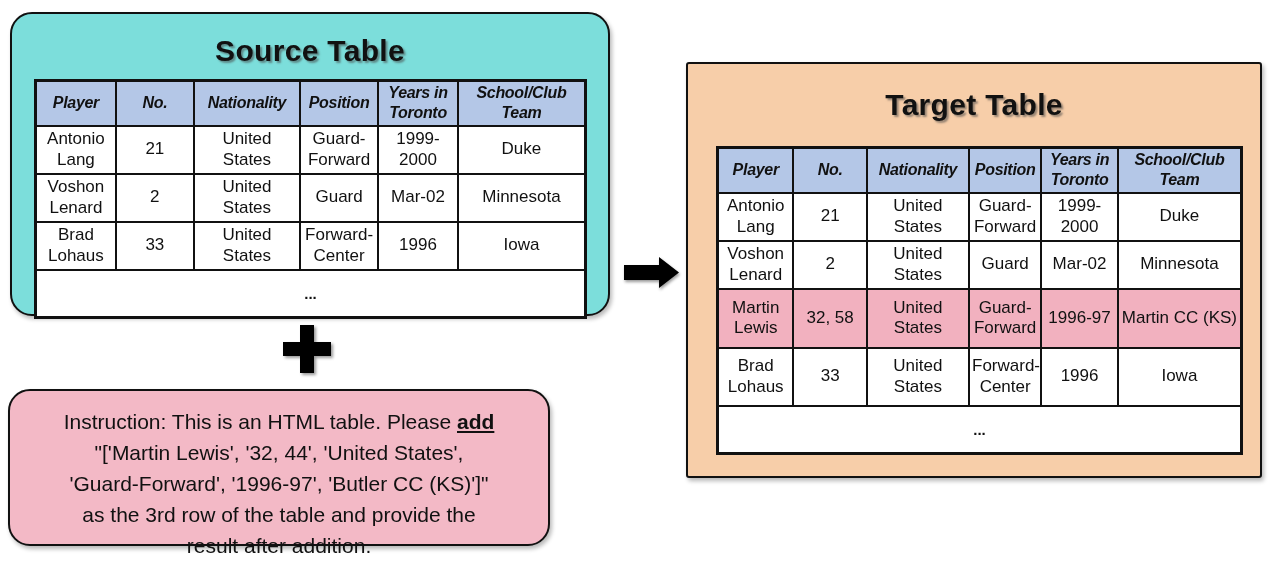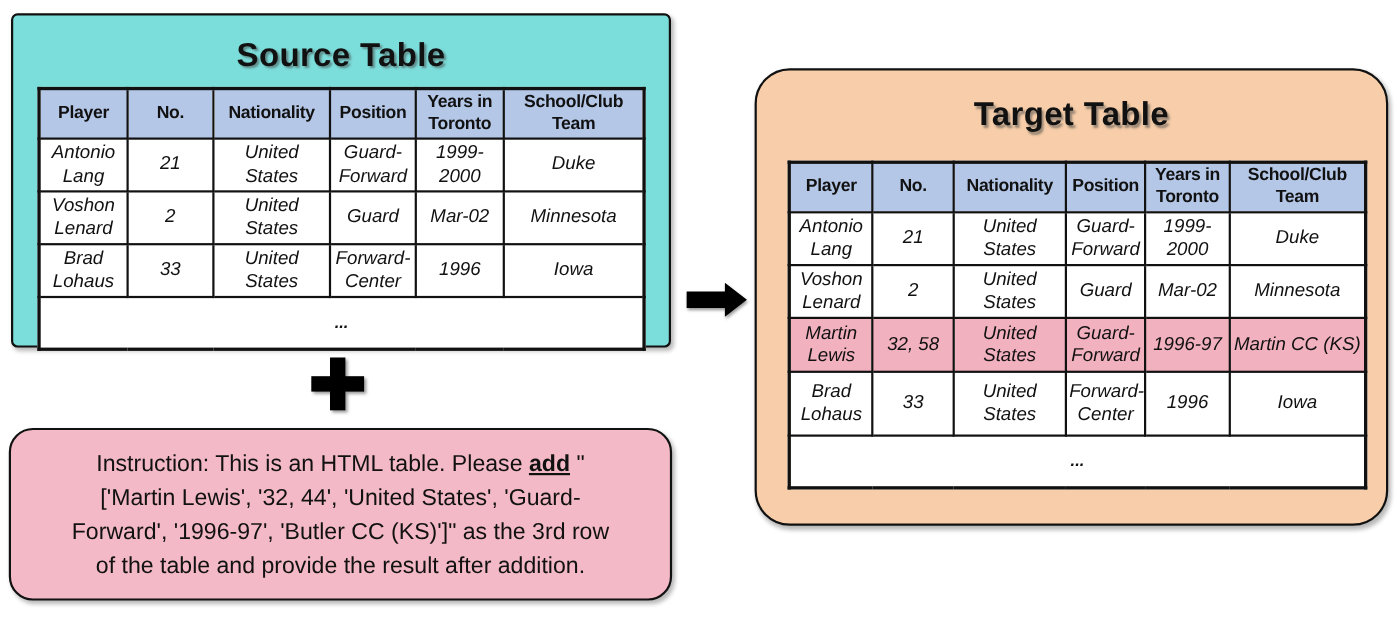--- a/index.html
+++ b/index.html
@@ -7,29 +7,29 @@
     position:relative;width:1270px;height:564px;background:#ffffff;
     font-family:"Liberation Sans",sans-serif;color:#111;overflow:hidden;
   }
   .panel{
     position:absolute;border:2.5px solid #111;
     box-shadow:2px 3px 4px rgba(0,0,0,.28);
     box-sizing:border-box;
   }
   .panel.source{
     left:10px;top:12px;width:600px;height:304px;
-    background:var(--source-panel-bg,#7CDEDB);border-radius:6px;
+    background:var(--source-panel-bg,#7CDEDB);border-radius:22px;
   }
   .panel.instruction{
-    left:8px;top:389px;width:603px;height:157px;
+    left:8px;top:389px;width:542px;height:157px;
     background:var(--instruction-bg,#F3B9C6);border-radius:22px;
   }
   .panel.target{
     left:686px;top:62px;width:576px;height:416px;
-    background:var(--target-panel-bg,#F7CEA9);border-radius:32px;
+    background:var(--target-panel-bg,#F7CEA9);border-radius:3px;
   }
   .panel h2{
     position:absolute;left:0;right:0;margin:0;text-align:center;
     font-size:30px;font-weight:700;color:#111;
     text-shadow:2px 2px 2px rgba(70,70,70,.55);
     letter-spacing:.3px;
   }
   .panel.source h2{top:20px;}
   .panel.target h2{top:24px;}
 
@@ -41,23 +41,23 @@
   .panel.target table.data{left:28px;top:82px;width:527px;}
   th,td{
     border:2px solid #111;text-align:center;vertical-align:middle;
     padding:1px 2px;font-size:17px;line-height:1.18;color:#111;
     overflow:hidden;box-sizing:border-box;
   }
   th{
     background:var(--header-cell-bg,#B4C7E7);
     font-weight:700;font-size:16px;letter-spacing:-0.3px;line-height:1.25;
   }
-  thead tr{height:45px;}
-  tbody tr{height:48px;font-style:italic;}
-  .panel.target tbody tr:nth-child(3){height:49px;}
+  thead tr{height:45px;font-style:italic;}
+  tbody tr{height:48px;}
+  .panel.target tbody tr:nth-child(3){height:59px;}
   .panel.target tbody tr:nth-child(4){height:58px;}
   tbody tr.hl td{background:var(--highlight-row-bg,#F2B1BF);}
   td.dots{height:28px;font-weight:700;font-size:15px;padding:0;line-height:1;}
 
   .plus{
     position:absolute;left:283px;top:325px;width:48px;height:48px;
     filter:drop-shadow(2px 2px 1.5px rgba(0,0,0,.4));
   }
   .plus .bar-v{position:absolute;left:17px;top:0;width:14px;height:48px;background:#000;}
   .plus .bar-h{position:absolute;left:0;top:17px;width:48px;height:14px;background:#000;}

